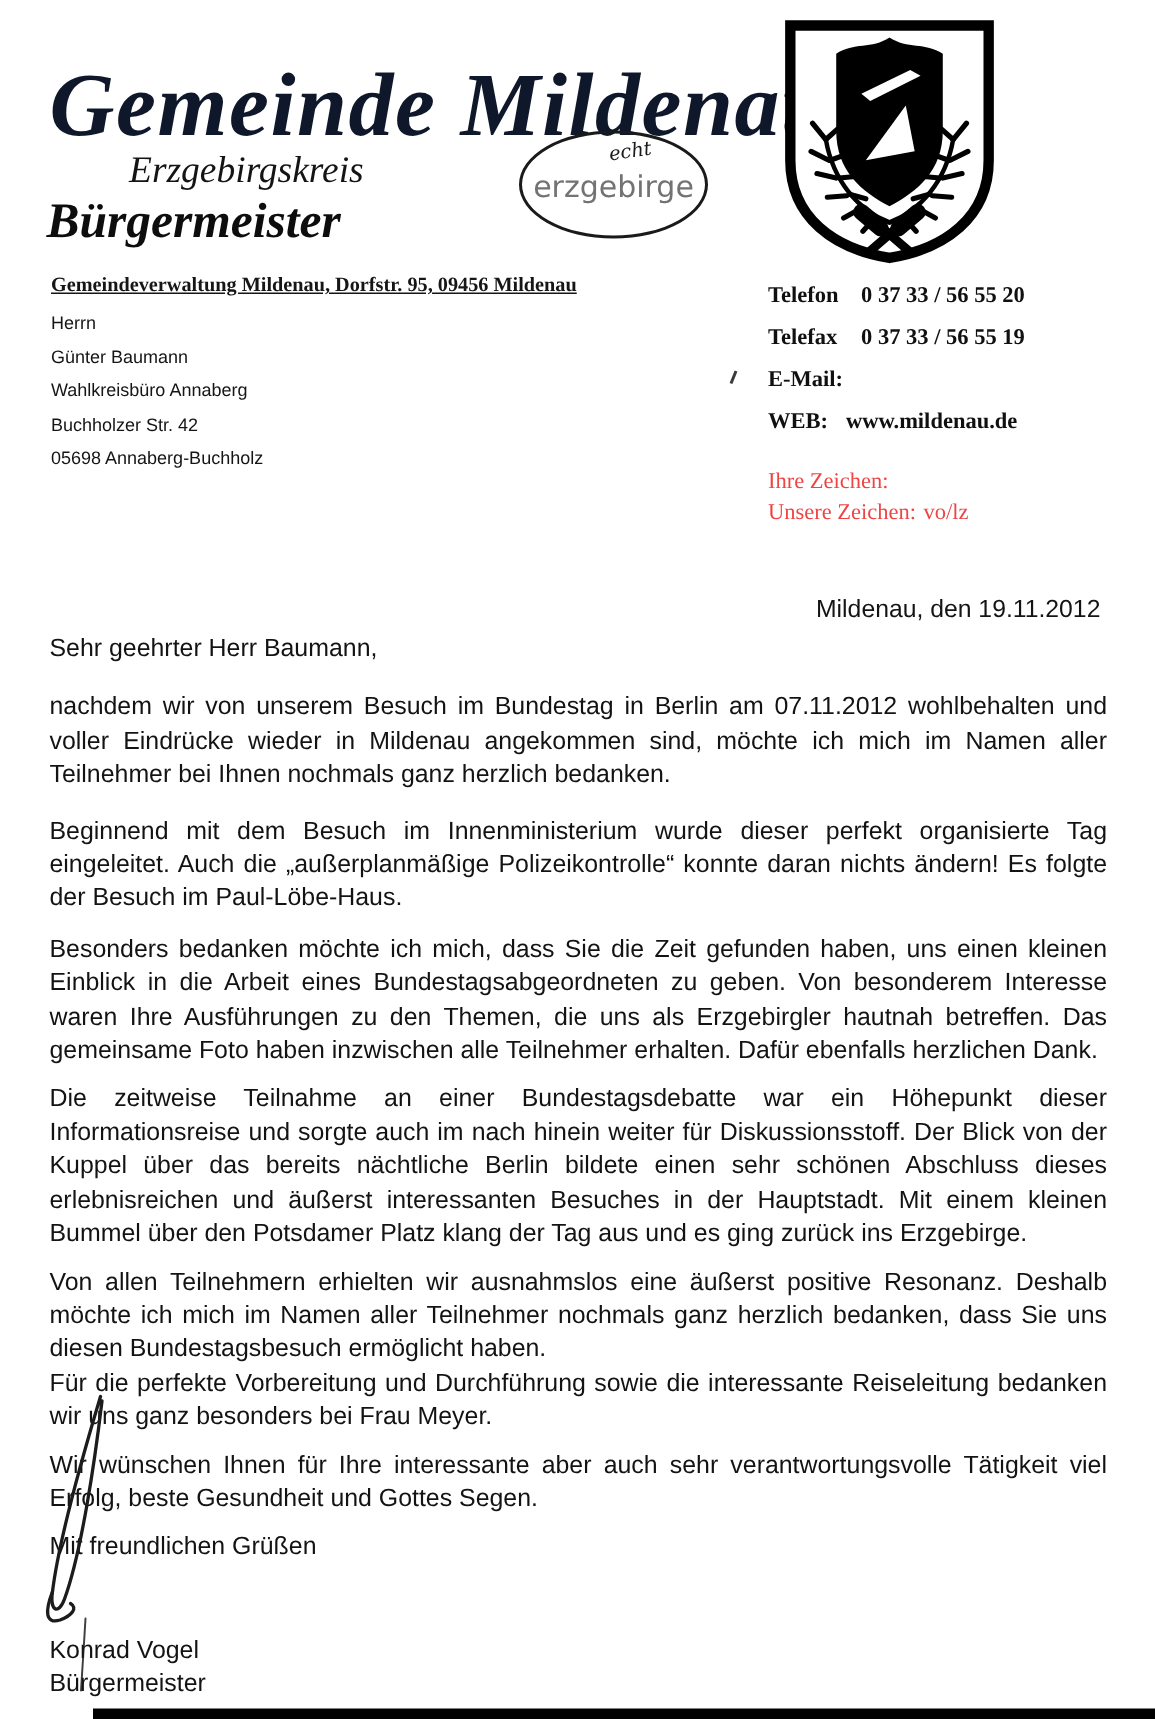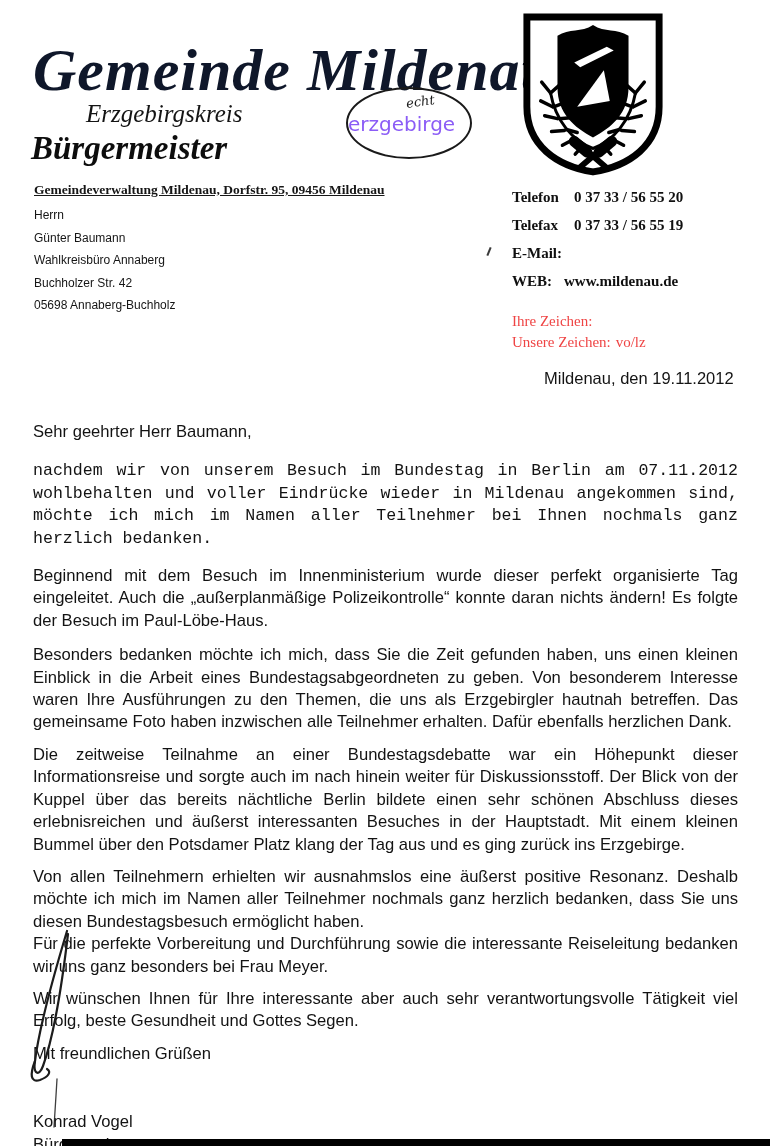--- a/index.html
+++ b/index.html
@@ -31,22 +31,22 @@
   .stamp{
     position:absolute;left:346px;top:87px;width:122px;height:68px;
     border:2.5px solid #1a1a1a;border-radius:50%;z-index:3;background:transparent;
   }
   .stamp .echt{
     position:absolute;left:58px;top:5px;
     font-family:"DejaVu Serif",serif;font-style:italic;font-size:13px;
     transform:rotate(-8deg);color:#1a1a1a;
   }
   .stamp .erz{
-    position:absolute;left:0;right:0;top:23px;
-    font-family:"DejaVu Sans",sans-serif;font-size:20px;letter-spacing:0px;color:#8b5cf6;
+    position:absolute;left:0;right:0;top:23px;text-align:center;
+    font-family:"DejaVu Sans",sans-serif;font-size:20px;letter-spacing:0px;color:#737373;
   }
   .crest{position:absolute;left:518px;top:8px;}
   
   .recipient{
     position:absolute;left:34px;top:204px;font-size:12px;line-height:22.5px;color:#151515;
   }
   .recipient span{display:block;}
   
   .contact{
     position:absolute;left:512px;top:188px;
@@ -56,30 +56,30 @@
   .contact .row .lbl{flex:0 0 auto;}
   .contact .r0 .lbl,.contact .r1 .lbl{width:62px;}
   .contact .r2{gap:5px;}
   .contact .r3 .lbl{width:52px;}
   .zeichen{
     position:absolute;left:512px;top:311px;
     font-family:Liberation Serif, serif;font-size:15px;line-height:21px;color:#ef4444;
   }
   .zeichen .row{display:flex;gap:5px;white-space:nowrap;}
   .dateline{
-    position:absolute;left:544px;top:369px;font-size:16.5px;color:#141414;white-space:nowrap;
+    position:absolute;left:544px;top:397px;font-size:16.5px;color:#141414;white-space:nowrap;
   }
   
   .body-text{
     position:absolute;left:33px;top:421px;width:705px;
     font-size:16.6px;line-height:22.4px;color:#131313;
   }
   .body-text p{margin:0 0 10px 0;text-align:justify;}
   .body-text p.salutation{text-align:left;margin-bottom:17px;}
-  .body-text p.p0{margin-bottom:15px;font-family:Liberation Mono, monospace;}
+  .body-text p.p0{margin-bottom:15px;}
   .body-text p.p1{margin-bottom:12px;}
   .body-text p.no-gap{margin-bottom:0;}
   .body-text p.closing{text-align:left;margin-top:9px;margin-bottom:0;}
   .signer{margin-top:46px;}
   .signer span{display:block;line-height:22.5px;}
   
   .signature{position:absolute;left:21px;top:927px;z-index:2;}
   
   .scratch{
     position:absolute;left:488px;top:247px;width:2px;height:9px;

